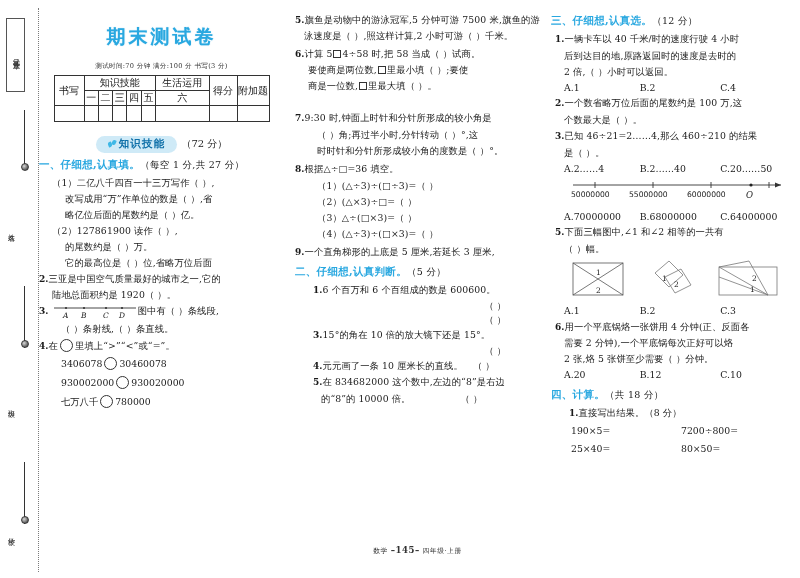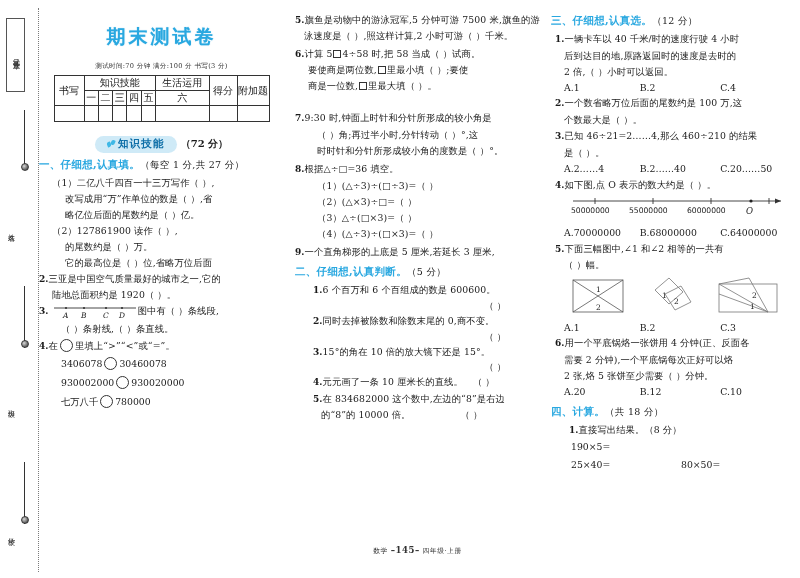--- a/index.html
+++ b/index.html
@@ -99,21 +99,21 @@
     margin-right:3px; vertical-align:-1px;
     position:relative;
   }
   .banner .leaf::before, .banner .leaf::after {
     content:""; position:absolute; background:#3fb8e6;
     width:4px; height:5px; border-radius:60% 10% 60% 10%;
   }
   .banner .leaf::before { left:0; top:2px; transform:rotate(-25deg); }
   .banner .leaf::after  { left:4px; top:0px; transform:rotate(20deg); }
   .banner-score {
-    font-size:10px; color:#1a1a1a; margin-left:4px; font-weight:bold;
+    font-size:10px; color:#1a1a1a; margin-left:4px; font-weight:normal;
   }
 
   
   .sec-head {
     font-size:10.5px; margin:5px 0 3px 0;
     font-weight:bold; letter-spacing:.3px;
   }
   .sec-head .sec-cn { color:#29a8e0; }
   .sec-head .sec-pts { color:#1a1a1a; font-weight:normal; font-size:9.5px; }
 
@@ -340,23 +340,20 @@
 
       <div class="sec-head" style="margin-top:6px;">
         <span class="sec-cn">二、仔细想,认真判断。</span><span class="sec-pts">（5 分）</span>
       </div>
 
       <div class="q" style="text-indent:0;padding-left:18px;margin-top:2px;">
         <span class="qn">1.</span><span>6 个百万和 6 个百组成的数是 600600。</span>
       </div>
       <div class="tf-line">（        ）</div>
 
-      <div class="q" style="text-indent:0;padding-left:18px;">
-        <span class="qn">2.</span><span>同时去掉被除数和除数末尾的 0,商不变。</span>
-      </div>
       <div class="tf-line">（        ）</div>
 
       <div class="q" style="text-indent:0;padding-left:18px;">
         <span class="qn">3.</span><span>15°的角在 10 倍的放大镜下还是 15°。</span>
       </div>
       <div class="tf-line">（        ）</div>
 
       <div class="q" style="text-indent:0;padding-left:18px;">
         <span class="qn">4.</span><span>元元画了一条 10 厘米长的直线。</span><span style="margin-left:10px;">（        ）</span>
       </div>
@@ -400,23 +397,20 @@
       <div class="q" style="text-indent:0;padding-left:13px;">
         <span class="qn" style="margin-left:-9px;">3.</span><span>已知 46÷21=2……4,那么 460÷210 的结果</span>
       </div>
       <div class="q noind">是（        ）。</div>
       <div class="opts">
         <span class="opt-a">A.2……4</span>
         <span class="opt-b">B.2……40</span>
         <span class="opt-c">C.20……50</span>
       </div>
 
-      <div class="q" style="text-indent:0;padding-left:13px;">
-        <span class="qn" style="margin-left:-9px;">4.</span><span>如下图,点 O 表示的数大约是（          ）。</span>
-      </div>
       <div style="padding-left:14px;">
         <svg width="228" height="28" viewBox="0 0 228 28">
           <line x1="8" y1="8" x2="216" y2="8" stroke="#333" stroke-width="0.9"></line>
           <polygon points="216,8 210,5.5 210,10.5" fill="#333"></polygon>
           <line x1="30" y1="5" x2="30" y2="11" stroke="#333" stroke-width="0.9"></line>
           <line x1="88" y1="5" x2="88" y2="11" stroke="#333" stroke-width="0.9"></line>
           <line x1="146" y1="5" x2="146" y2="11" stroke="#333" stroke-width="0.9"></line>
           <line x1="204" y1="5" x2="204" y2="11" stroke="#333" stroke-width="0.9"></line>
           <circle cx="186" cy="8" r="1.6" fill="#222"></circle>
           <text x="6" y="20" font-size="7.6" fill="#222" font-family="DejaVu Sans, sans-serif">50000000</text>
@@ -485,20 +479,21 @@
 
       <div class="sec-head" style="">
         <span class="sec-cn">四、计算。</span><span class="sec-pts">（共 18 分）</span>
       </div>
 
       <div class="q" style="text-indent:0;padding-left:18px;">
         <span class="qn">1.</span><span>直接写出结果。（8 分）</span>
       </div>
       <div class="calc-row">
         <span class="c1">190×5=</span>
+        <span class="c2">7200÷800=</span>
       </div>
       <div class="calc-row">
         <span class="c1">25×40=</span>
         <span class="c2">80×50=</span>
       </div>
     </div>
 
   </div>
 </div>
 

